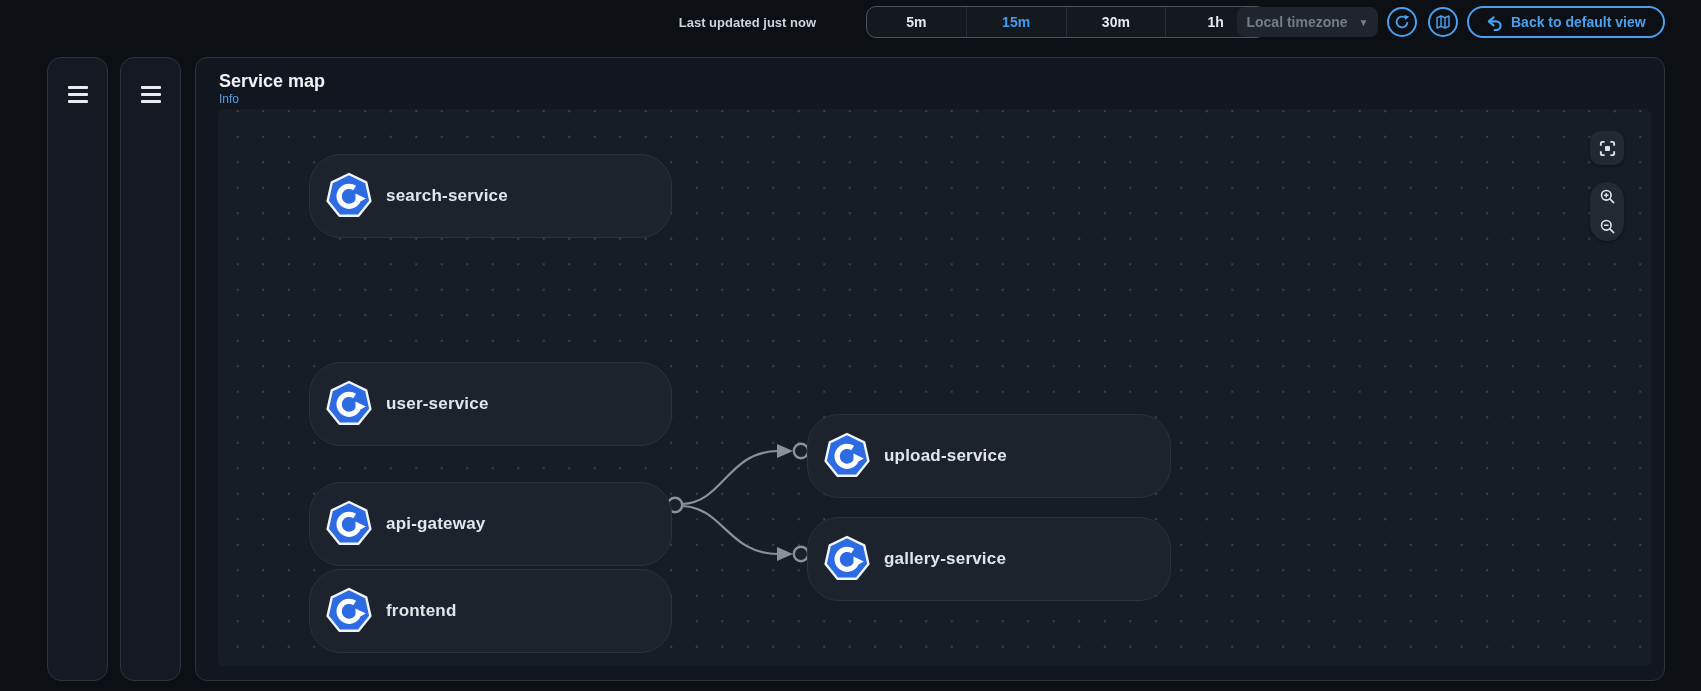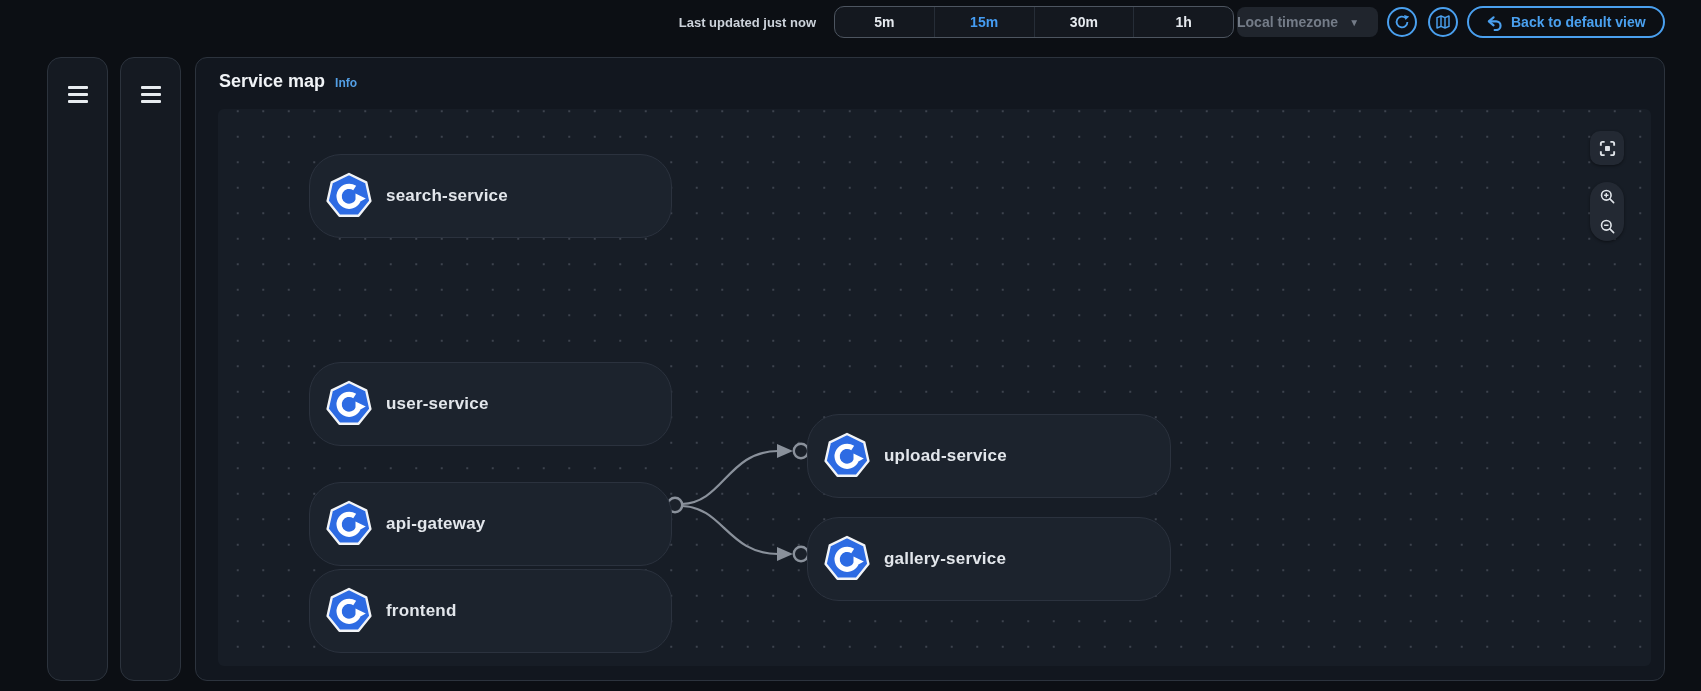--- a/index.html
+++ b/index.html
@@ -1,51 +1,51 @@
 <!DOCTYPE html>
 <html><head>
 <meta charset="utf-8">
 <style>
   html,body{margin:0;padding:0;background:#0c0f14;}
   .page{position:relative;width:1701px;height:691px;background:#0c0f14;overflow:hidden;
         font-family:"Liberation Sans","DejaVu Sans",sans-serif;-webkit-font-smoothing:antialiased;}
 
   
   .last-updated{position:absolute;top:15px;right:885px;font-size:13px;font-weight:700;color:#ccd2da;white-space:nowrap;}
-  .seg{position:absolute;left:834px;top:6px;width:400px;height:32px;border:1px solid #4d5560;
+  .seg{position:absolute;left:866px;top:6px;width:400px;height:32px;border:1px solid #4d5560;
        border-radius:10px;background:#14181f;display:flex;overflow:hidden;box-sizing:border-box;}
   .seg-btn{flex:1;display:flex;align-items:center;justify-content:center;font-size:14px;font-weight:700;
            color:#e6eaef;background:transparent;border:none;border-left:1px solid #262d37;cursor:pointer;
            font-family:inherit;}
   .seg-btn:first-child{border-left:none;}
   .seg-btn.selected{color:#459cf2;}
   .tz{position:absolute;left:1237px;top:7px;width:141px;height:30px;background:#20252d;border-radius:8px;
-      display:flex;align-items:center;gap:11px;color:#747c88;font-size:14px;font-weight:700;cursor:default;}
+      display:flex;align-items:center;justify-content:center;gap:11px;color:#747c88;font-size:14px;font-weight:700;cursor:default;}
   .tz .caret{font-size:10px;color:#747c88;}
   .circle-btn{position:absolute;top:7px;width:30px;height:30px;border:2px solid #4aa0ef;border-radius:50%;
               background:transparent;display:flex;align-items:center;justify-content:center;box-sizing:border-box;cursor:pointer;padding:0;}
   .circle-btn.refresh{left:1387px;}
   .circle-btn.legend{left:1428px;}
   .back-btn{position:absolute;left:1467px;top:6px;height:32px;padding:0 17px;border:2px solid #4aa0ef;
             border-radius:16px;background:transparent;color:#4aa0ef;font-size:14px;font-weight:700;
             display:flex;align-items:center;gap:8px;box-sizing:border-box;cursor:pointer;font-family:inherit;}
 
   
   .side-panel{position:absolute;top:57px;width:61px;height:624px;background:#151a22;
               border:1px solid #2c333d;border-radius:14px;box-sizing:border-box;}
   .side-panel.p1{left:47px;} .side-panel.p2{left:120px;}
   .menu-btn{position:absolute;top:20px;left:50%;transform:translateX(-50%);background:none;border:none;cursor:pointer;padding:4px;}
   .menu-btn .bar{display:block;width:20px;height:3px;background:#e8ecf0;border-radius:1px;margin:4px 0;}
 
   
   .main-panel{position:absolute;left:195px;top:57px;width:1470px;height:624px;background:#12171f;
               border:1px solid #2c333d;border-radius:12px;box-sizing:border-box;}
-  .panel-title-row{position:absolute;left:23px;top:13px;display:flex;align-items:baseline;gap:10px;}
+  .panel-title-row{position:absolute;left:23px;top:13px;display:flex;align-items:baseline;flex-direction:column;}
   .panel-title{font-size:18px;font-weight:700;color:#f0f3f6;}
-  .info-link{font-size:12px;font-weight:700;color:#539fe5;cursor:pointer;}
+  .info-link{font-size:12px;font-weight:400;color:#539fe5;cursor:pointer;}
 
   
   .canvas{position:absolute;left:22px;top:51px;width:1433px;height:557px;border-radius:6px;
           background-color:#171d26;
           background-image:radial-gradient(#3d434e 1.2px,transparent 1.35px);
           background-size:25.5px 25.5px;background-position:7px 15px;cursor:grab;}
 
   .node{position:absolute;height:84px;background:#1c232d;border:1px solid #2b323e;border-radius:32px;
         display:flex;align-items:center;padding-left:15px;gap:13px;box-sizing:border-box;cursor:pointer;}
   .node-label{font-size:17px;font-weight:700;color:#e2e6eb;letter-spacing:.2px;white-space:nowrap;}

